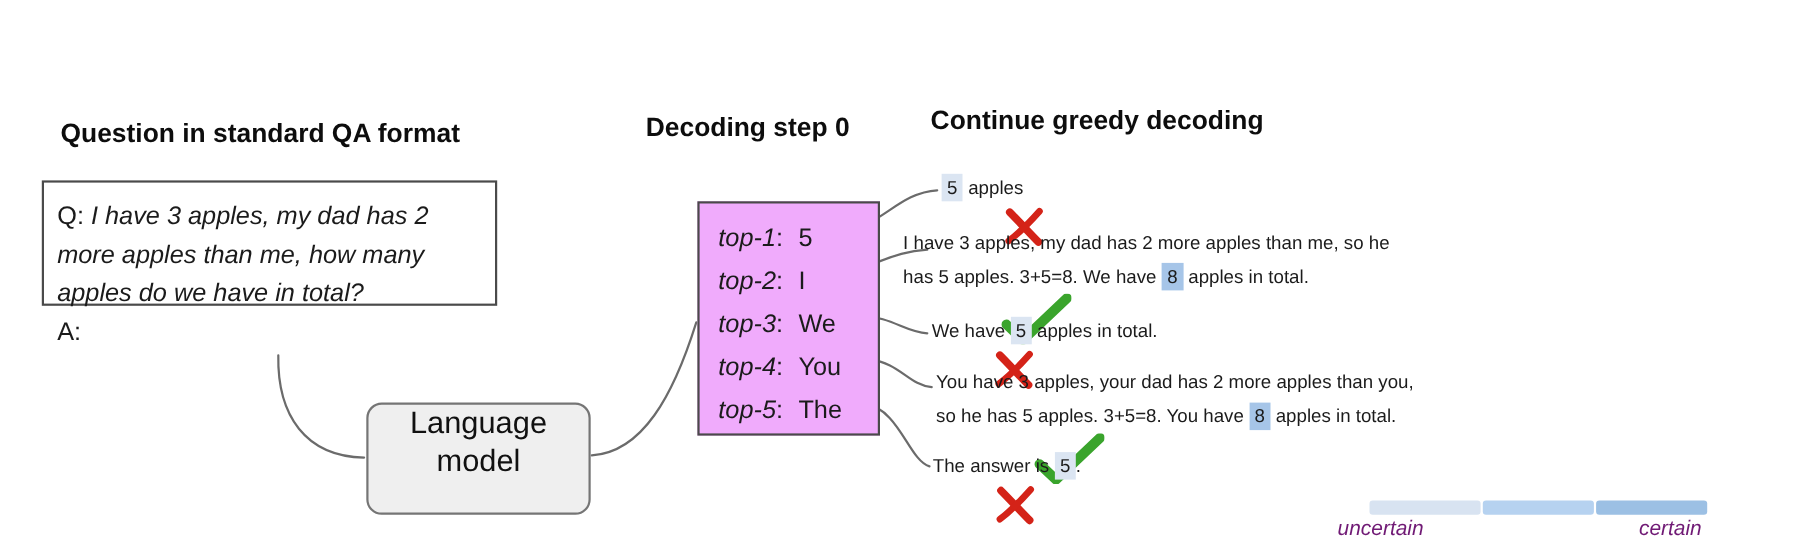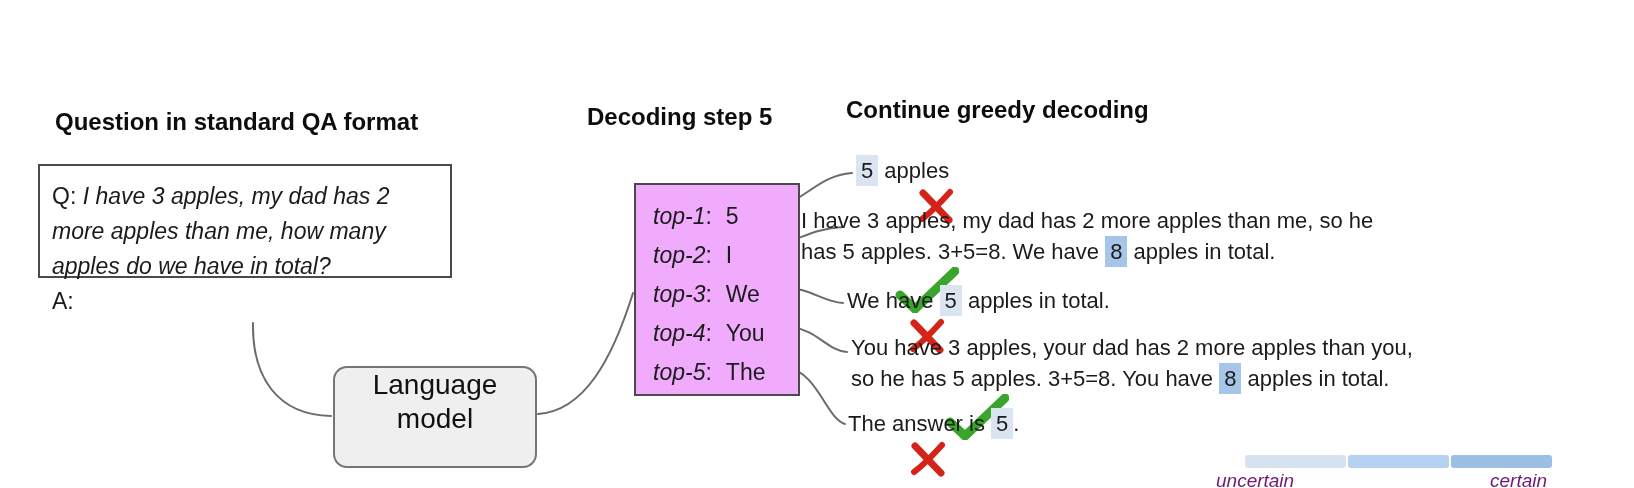--- a/index.html
+++ b/index.html
@@ -35,24 +35,24 @@
   
   #decode-box{
     left:634px;top:139px;width:166px;height:213px;
     border:2px solid #4a4a4a;background:#f0abfc;
     box-sizing:border-box;padding:12px 0 0 17px;
   }
   .drow{height:39px;font-size:23px;line-height:39px;white-space:pre;}
   .drow .rank{font-style:italic;}
   .drow .tok{margin-left:14px;}
   
-  .cont-row{position:absolute;font-size:22px;line-height:31px;}
+  .cont-row{position:absolute;font-size:17px;line-height:31px;}
   .cline{white-space:pre;}
   .cont-row.r1{left:856px;top:111px;}
-  .cont-row.r2{left:801px;top:161px;}
+  .cont-row.r2{left:821px;top:161px;}
   .cont-row.r3{left:847px;top:241px;}
   .cont-row.r4{left:851px;top:288px;}
   .cont-row.r5{left:848px;top:364px;}
   .hl-light{background:var(--hl-light);padding:3px 5px;}
   .hl-medium{background:var(--hl-medium);padding:3px 5px;}
   .icon-x{vertical-align:-9px;margin-left:36px;}
   .icon-check{vertical-align:-14px;margin-left:70px;}
   
   #legend-bar{left:1245px;top:411px;display:flex;gap:2px;}
   .legend-seg{width:101px;height:13px;border-radius:3px;}
@@ -86,21 +86,21 @@
         <div class="qline"><span class="it">apples do we have in total?</span></div>
         <div class="qline"><span>A:</span></div>
       </div>
   </div>
 
   <div class="abs" id="lm-box">
     <div>Language</div>
     <div>model</div>
   </div>
 
-  <div class="abs heading" style="left:587px;top:59px;">Decoding step 5</div>
+  <div class="abs heading" style="left:587px;top:59px;">Decoding step 0</div>
 
   <div class="abs" id="decode-box">
       <div class="drow"><span class="rank">top-1</span><span>:</span><span class="tok">5</span></div>
       <div class="drow"><span class="rank">top-2</span><span>:</span><span class="tok">I</span></div>
       <div class="drow"><span class="rank">top-3</span><span>:</span><span class="tok">We</span></div>
       <div class="drow"><span class="rank">top-4</span><span>:</span><span class="tok">You</span></div>
       <div class="drow"><span class="rank">top-5</span><span>:</span><span class="tok">The</span></div>
     </div>
 
   <div class="abs heading" style="left:846px;top:52px;">Continue greedy decoding</div>

